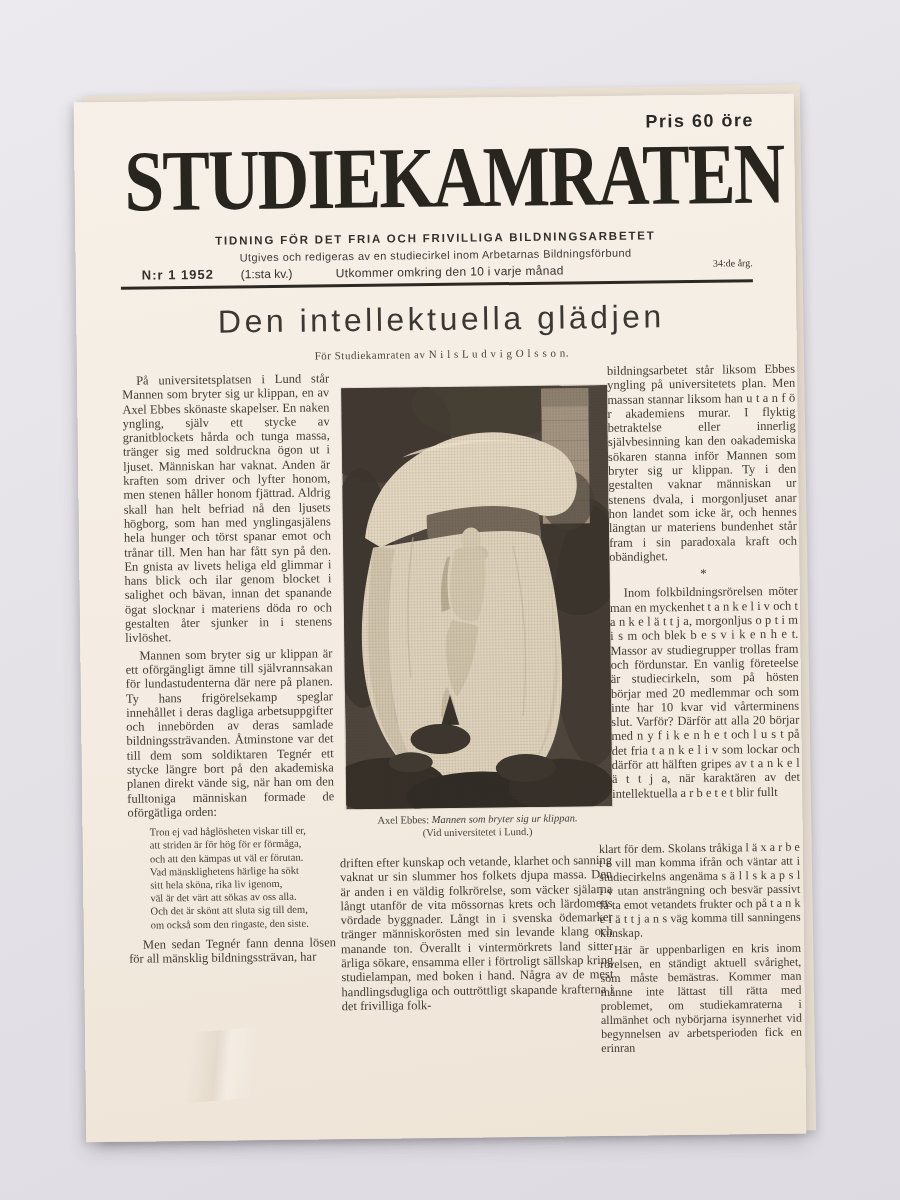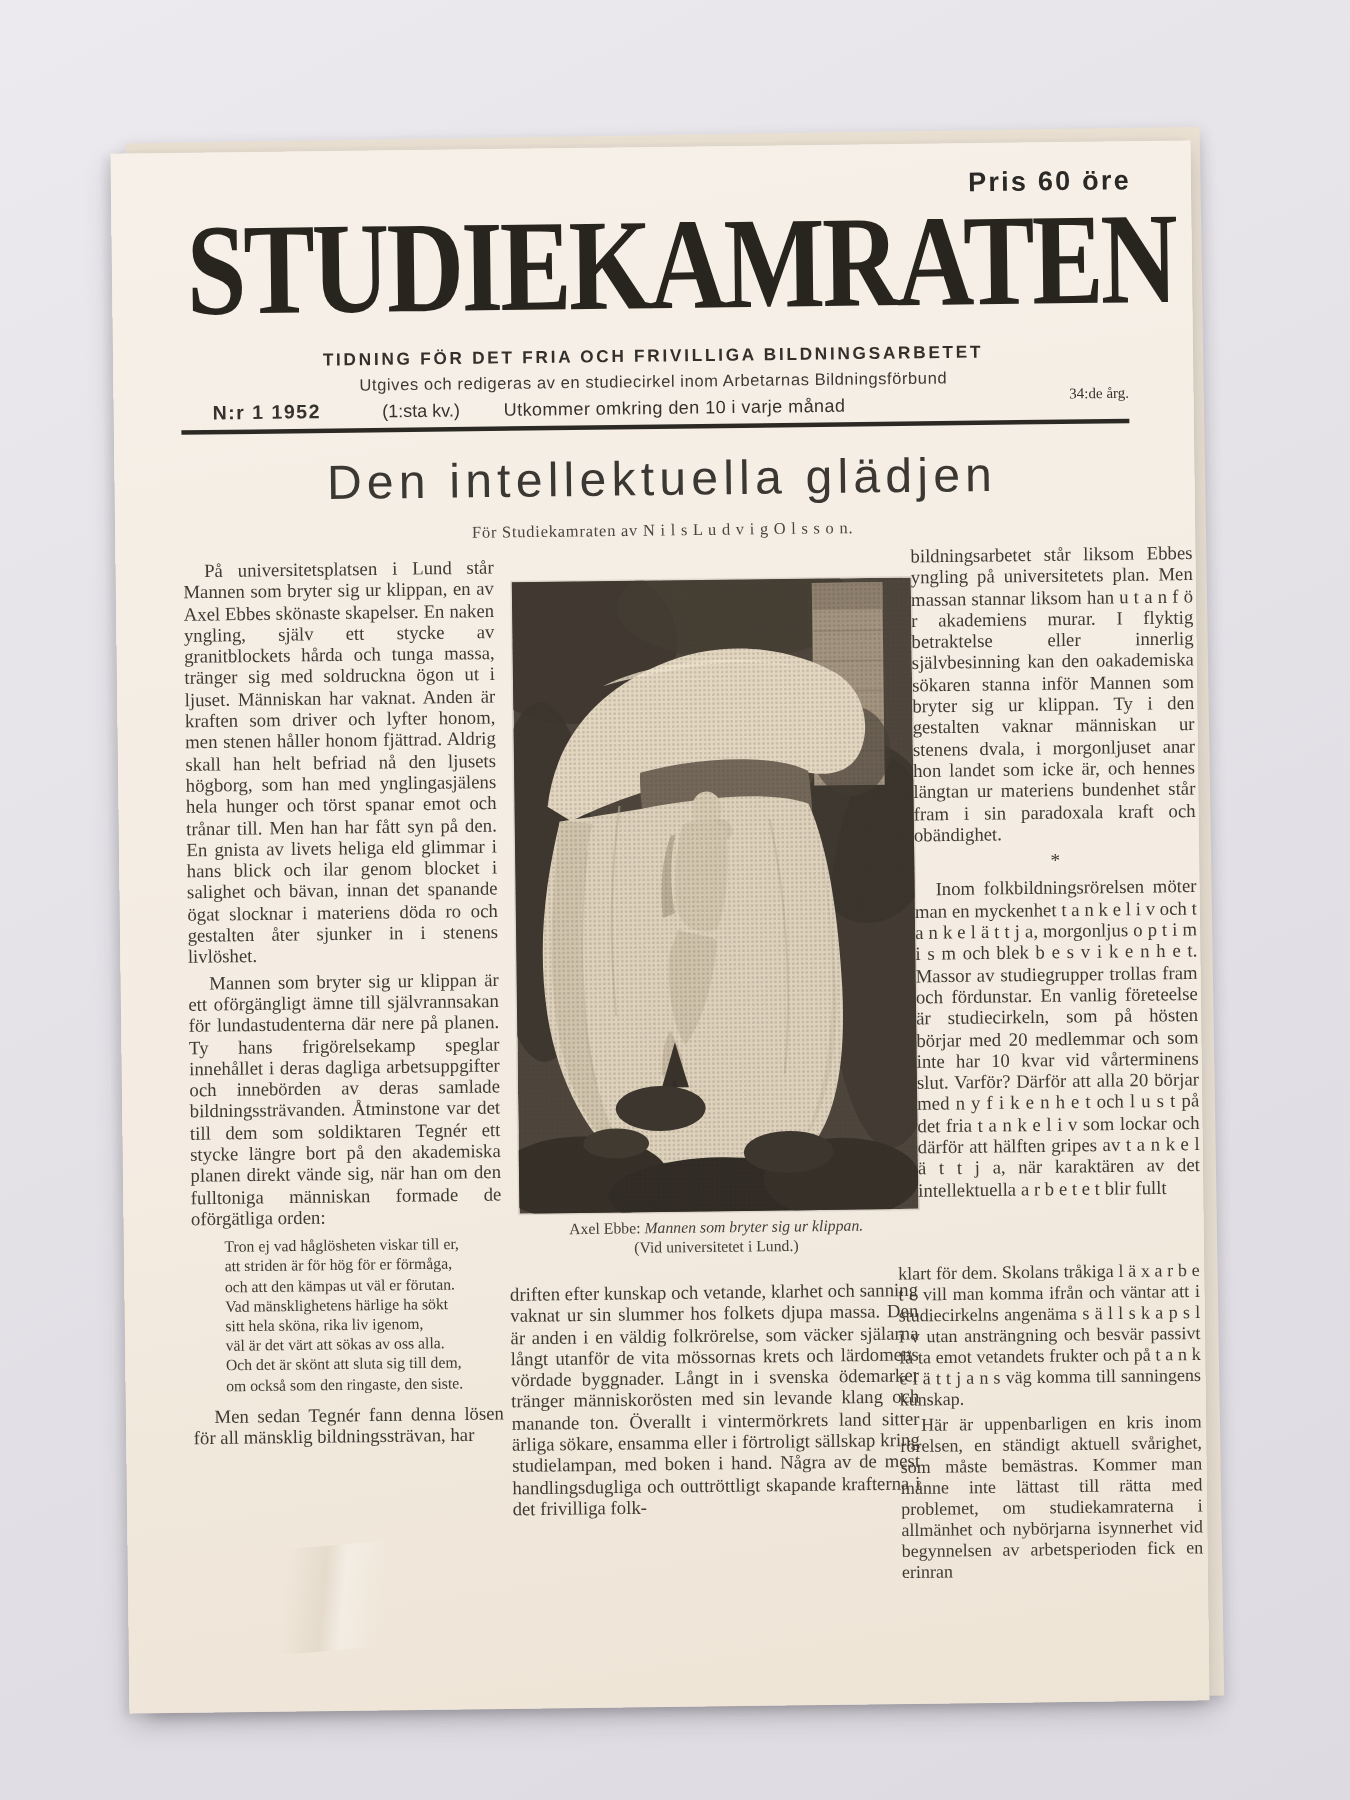--- a/index.html
+++ b/index.html
@@ -45,21 +45,21 @@
   .publisher-line{
     position:absolute;top:151px;left:45px;width:630px;text-align:center;
     font-family:"Liberation Sans",sans-serif;
     font-size:11px;letter-spacing:.4px;color:#3c3833;white-space:nowrap;
   }
   .info-row{
     position:absolute;top:166px;left:45px;width:632px;height:16px;
     font-family:"Liberation Sans",sans-serif;font-size:12px;color:#35322d;
   }
   .issue-no{position:absolute;left:0;top:0;font-weight:bold;font-size:13px;letter-spacing:1px;margin-left:21px;}
-  .issue-quarter{position:absolute;left:134px;top:1px;}
+  .issue-quarter{position:absolute;left:120px;top:1px;}
   .schedule{position:absolute;left:215px;top:1px;letter-spacing:.3px;}
   .volume{position:absolute;right:0;top:-3px;font-family:"Liberation Serif",serif;font-size:10px;}
   .masthead-rule{
     position:absolute;top:185px;left:45px;width:632px;height:3px;background:#2c2925;
   }
   .headline{
     position:absolute;top:203px;left:45px;width:640px;text-align:center;
     font-family:"Liberation Sans",sans-serif;font-weight:normal;
     font-size:32px;letter-spacing:3.5px;color:#3b3834;white-space:nowrap;
   }
@@ -189,21 +189,21 @@
         <ellipse cx="42" cy="398" rx="58" ry="28" fill="#2b2620"></ellipse>
         <ellipse cx="135" cy="410" rx="75" ry="25" fill="#27221c"></ellipse>
         <ellipse cx="215" cy="400" rx="52" ry="27" fill="#2d2721"></ellipse>
         <ellipse cx="180" cy="382" rx="30" ry="14" fill="#332d25"></ellipse>
         <ellipse cx="65" cy="375" rx="22" ry="10" fill="#383128"></ellipse>
       </svg>
       <div class="photo-grain"></div>
     </div>
 
     <div class="caption">
-      <span>Axel Ebbe:</span>
+      <span>Axel Ebbes:</span>
       <span class="cap-title">Mannen som bryter sig ur klippan.</span><br>
       <span>(Vid universitetet i Lund.)</span>
     </div>
 
     <div class="col mid-col">
       <p style="text-indent:0">driften efter kunskap och vetande, klarhet och sanning vaknat ur sin slummer hos folkets djupa massa. Den är anden i en väldig folkrörelse, som väcker själarna långt utanför de vita mössornas krets och lärdomens vördade byggnader. Långt in i svenska ödemarker tränger människorösten med sin levande klang och manande ton. Överallt i vintermörkrets land sitter ärliga sökare, ensamma eller i förtroligt sällskap kring studielampan, med boken i hand. Några av de mest handlingsdugliga och outtröttligt skapande krafterna i det frivilliga folk-</p>
     </div>
 
     <div class="col right-col-top">
       <p style="text-indent:0">bildningsarbetet står liksom Ebbes yngling på universitetets plan. Men massan stannar liksom han u t a n f ö r akademiens murar. I flyktig betraktelse eller innerlig självbesinning kan den oakademiska sökaren stanna inför Mannen som bryter sig ur klippan. Ty i den gestalten vaknar människan ur stenens dvala, i morgonljuset anar hon landet som icke är, och hennes längtan ur materiens bundenhet står fram i sin paradoxala kraft och obändighet.</p>

